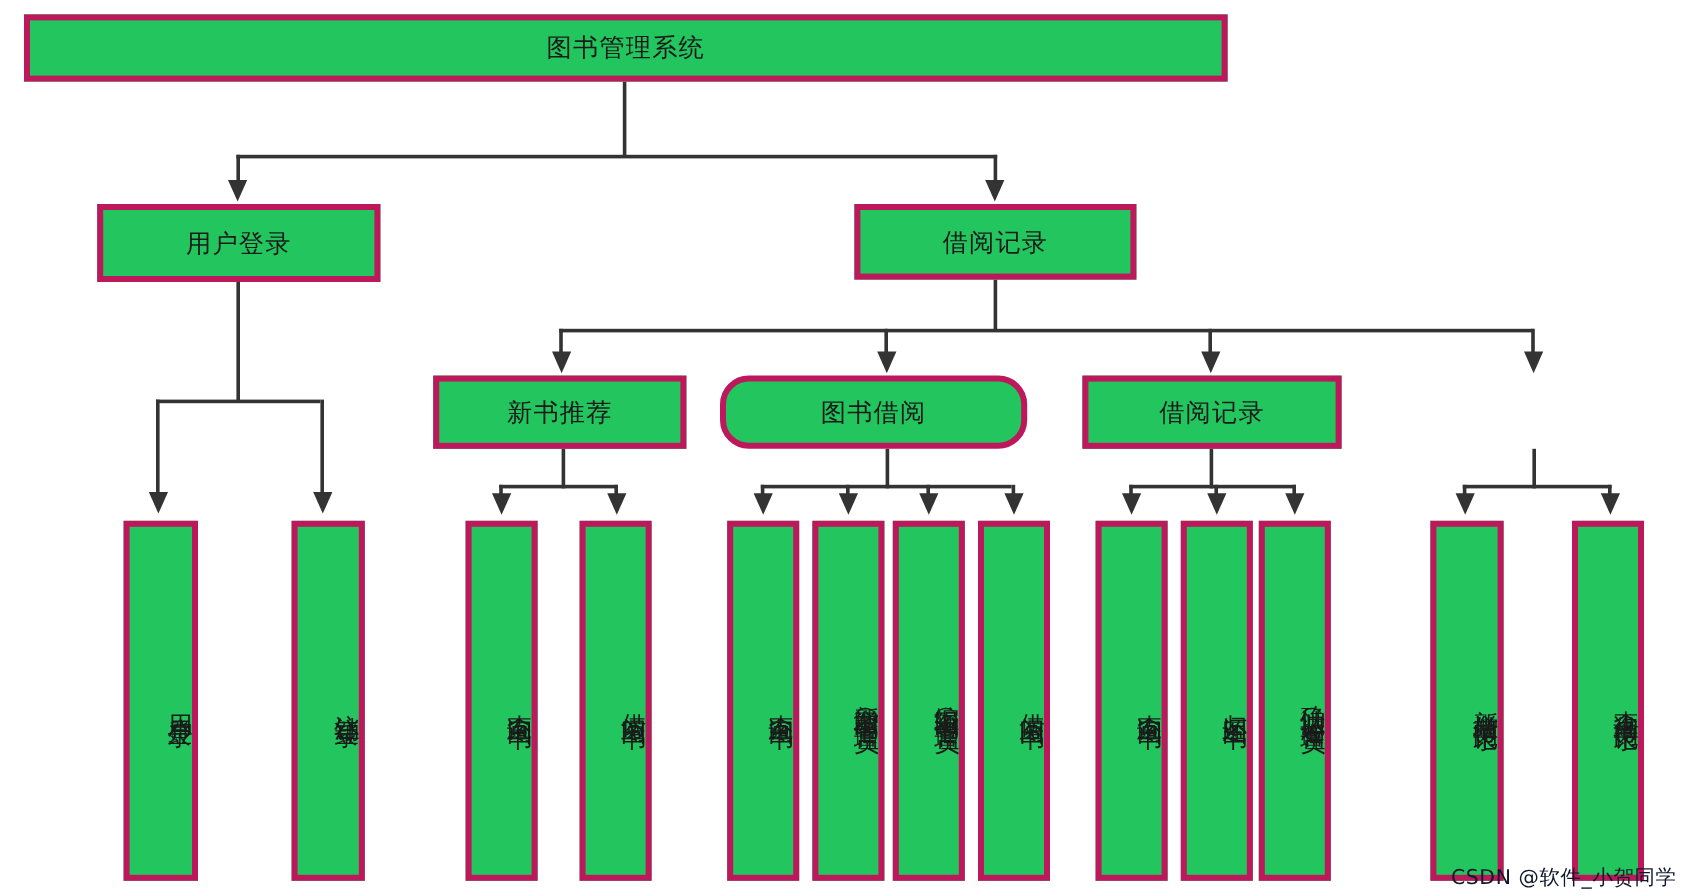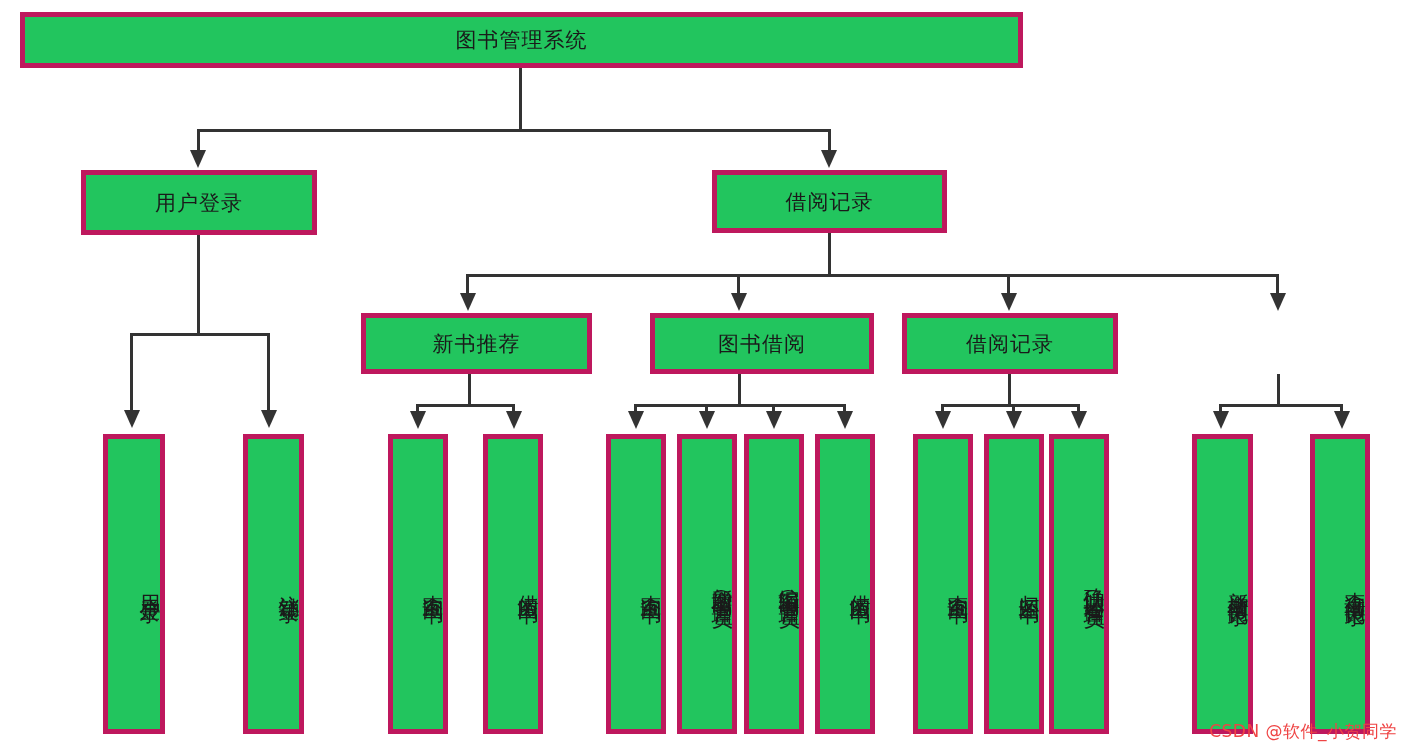--- a/index.html
+++ b/index.html
@@ -61,21 +61,21 @@
     height: 0;
     border-left: 8px solid transparent;
     border-right: 8px solid transparent;
     border-top: 18px solid #333333;
   }
   #watermark {
     position: absolute;
     right: 8px;
     bottom: 4px;
     font-size: 17px;
-    color: #ef4444;
+    color: #0f172a;
     white-space: nowrap;
     letter-spacing: 0.5px;
   }
 </style>
 </head>
 <body>
 
 <div id="canvas">
 
   <div class="edge vline" style="left:519px; top:68px; height:62px;"></div>
@@ -142,25 +142,25 @@
   </div>
 
   <div class="node h" style="left:81px; top:170px; width:236px; height:65px;">
     <span>用户登录</span>
   </div>
 
   <div class="node h" style="left:712px; top:170px; width:235px; height:63px;">
     <span>借阅记录</span>
   </div>
 
-  <div class="node h" style="left:361px; top:313px; width:231px; height:61px;">
+  <div class="node h" style="left:361px; top:313px; width:211px; height:61px;">
     <span>新书推荐</span>
   </div>
 
-  <div class="node h" style="left:650px; top:313px; width:224px; height:61px;">
+  <div class="node h" style="left:600px; top:313px; width:256px; height:61px;border-radius:24px;">
     <span>图书借阅</span>
   </div>
 
   <div class="node h" style="left:902px; top:313px; width:216px; height:61px;">
     <span>借阅记录</span>
   </div>
 
 
   <div class="node v" style="left:103px; top:434px; width:62px; height:300px;">
     <span class="vtext">用户登录</span>

